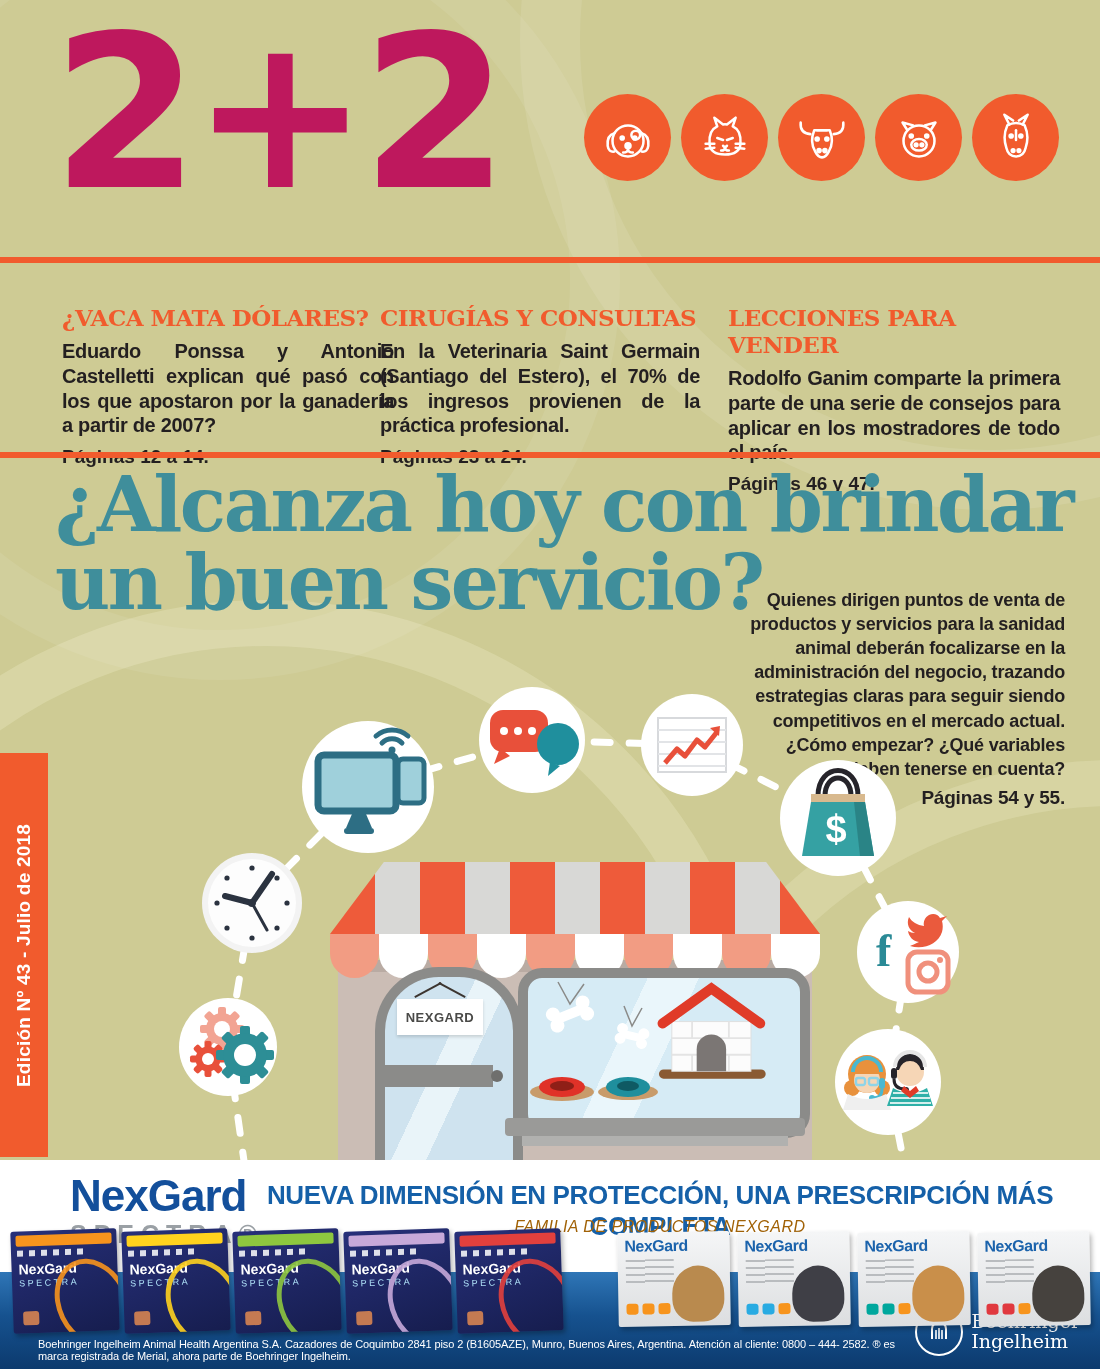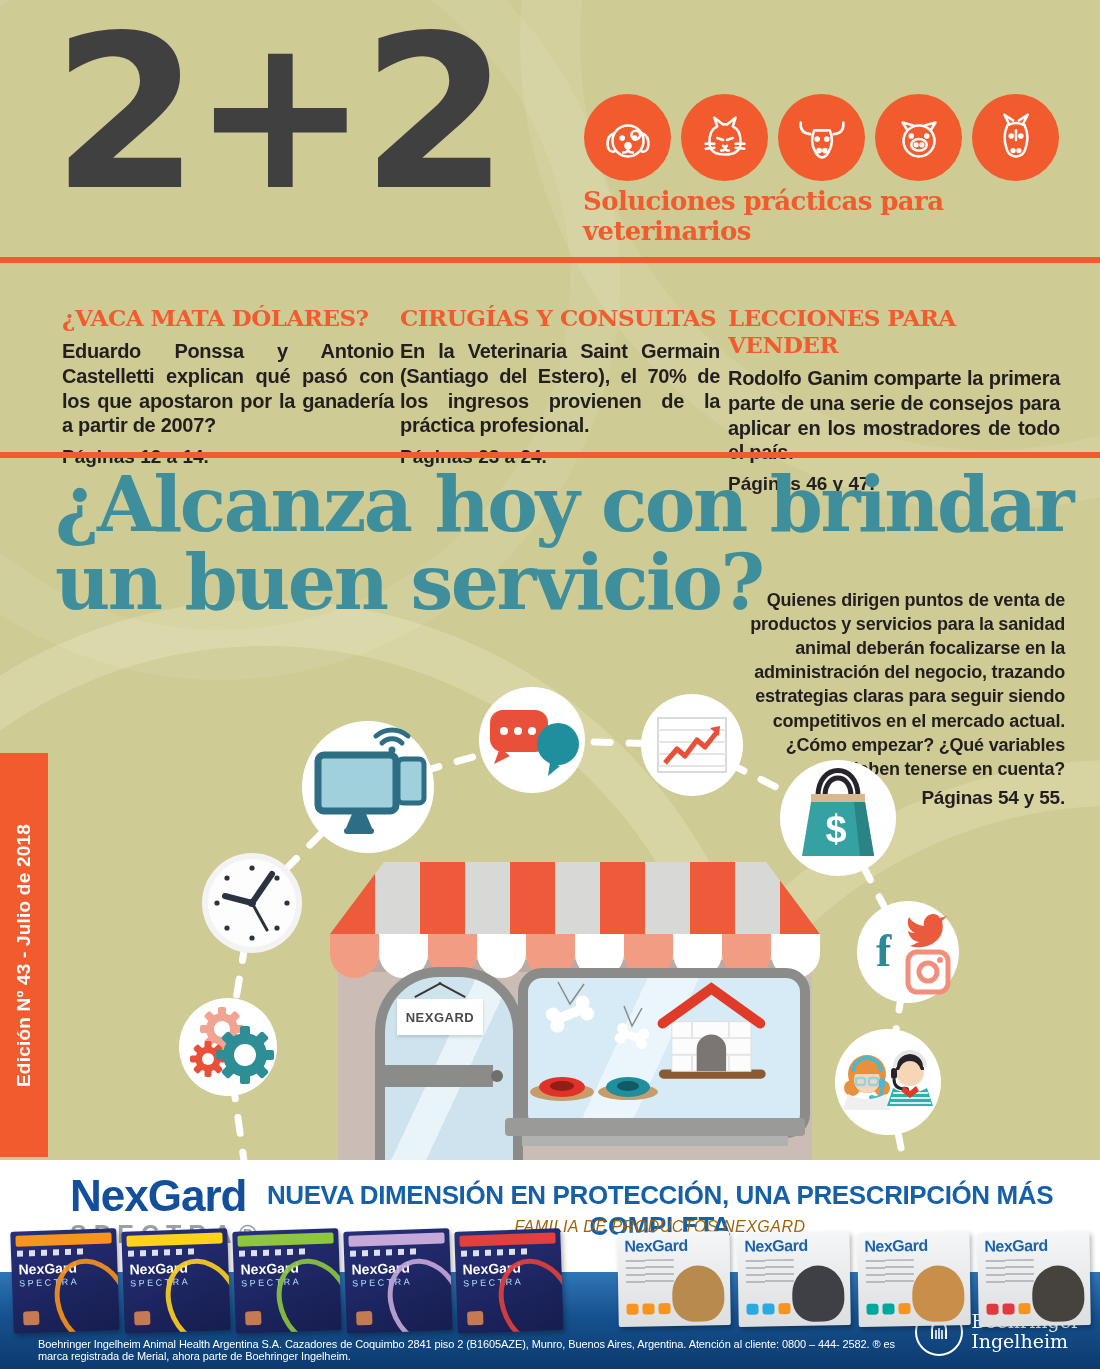--- a/index.html
+++ b/index.html
@@ -7,35 +7,35 @@
         font-family:"Liberation Sans",sans-serif;color:#231f20;}
   
   .decor{position:absolute;border-radius:50%;pointer-events:none;z-index:0;}
   .decor1{left:-240px;top:600px;width:920px;height:920px;border:46px solid rgba(224,222,176,.55);}
   .decor2{left:620px;top:760px;width:900px;height:900px;border:46px solid rgba(224,222,176,.5);}
   .decor3{left:520px;top:-430px;width:820px;height:820px;border:60px solid rgba(255,255,255,.10);}
   .decor4{left:-180px;top:-120px;width:700px;height:700px;border:50px solid rgba(255,255,255,.08);}
 
   
   .logo{position:absolute;left:52px;top:8px;font-family:"DejaVu Sans",sans-serif;font-weight:800;
-        font-size:212px;line-height:1;color:#404040;letter-spacing:-8px;z-index:3;}
+        font-size:212px;line-height:1;color:#be185d;letter-spacing:-8px;z-index:3;}
   .animal-row{position:absolute;left:584px;top:94px;display:flex;gap:10px;z-index:3;}
   .animal{width:87px;height:87px;border-radius:50%;background:#f15b2d;display:flex;
           align-items:center;justify-content:center;}
   .animal svg{width:62px;height:62px;stroke:#fff;stroke-width:2.6;fill:none;
               stroke-linecap:round;stroke-linejoin:round;}
   .tagline{position:absolute;left:583px;top:186px;width:500px;font-family:"DejaVu Serif",serif;
            font-weight:bold;font-size:26px;letter-spacing:-0.6px;color:#f15b2d;z-index:3;}
 
   .rule{position:absolute;left:0;width:1100px;height:6px;background:#f15b2d;z-index:3;}
   .rule1{top:257px;} .rule2{top:452px;}
 
   
   .article{position:absolute;top:288px;z-index:3;}
-  .a1{left:62px;width:332px;} .a2{left:400px;width:320px;} .a3{left:728px;width:332px;}
+  .a1{left:62px;width:332px;} .a2{left:380px;width:320px;} .a3{left:728px;width:332px;}
   .article h3{margin:16px 0 8px 0;font-family:"DejaVu Serif",serif;font-weight:bold;font-size:23px;
               letter-spacing:-0.5px;color:#f15b2d;}
   .article p{margin:0;font-size:20px;font-weight:700;line-height:1.24;letter-spacing:-0.3px;
              text-align:justify;}
   .article .pages{margin-top:8px;font-size:19px;font-weight:bold;text-align:left;}
 
   
   .headline{position:absolute;left:55px;top:466px;font-family:"DejaVu Serif",serif;font-weight:bold;
             font-size:76px;line-height:1.02;letter-spacing:-2.5px;color:#3f8e9b;z-index:3;}
   .summary{position:absolute;left:750px;top:588px;width:315px;text-align:right;font-weight:700;
@@ -183,21 +183,20 @@
         <path d="M23,19 q9,-5 18,0 q5,11 1,23 q-2,9 -10,9 q-8,0 -10,-9 q-4,-12 1,-23 z"></path>
         <circle cx="27" cy="30" r="1.6" fill="#fff"></circle>
           <circle cx="37" cy="30" r="1.6" fill="#fff"></circle>
         <circle cx="29" cy="45" r="1.4" fill="#fff"></circle>
           <circle cx="35" cy="45" r="1.4" fill="#fff"></circle>
         <path d="M32,24 l0,10"></path>
         </svg>
     </div>
   </div>
 
-  <div class="tagline">Soluciones prácticas para veterinarios</div>
 
   <div class="rule rule1"></div>
 
   <div class="article a1">
     <h3>¿VACA MATA DÓLARES?</h3>
     <p>Eduardo Ponssa y Antonio Castelletti explican qué pasó con los que apostaron por la ganadería a partir de 2007?</p>
     <div class="pages">Páginas 12 a 14.</div>
   </div>
   <div class="article a2">
     <h3>CIRUGÍAS Y CONSULTAS</h3>

